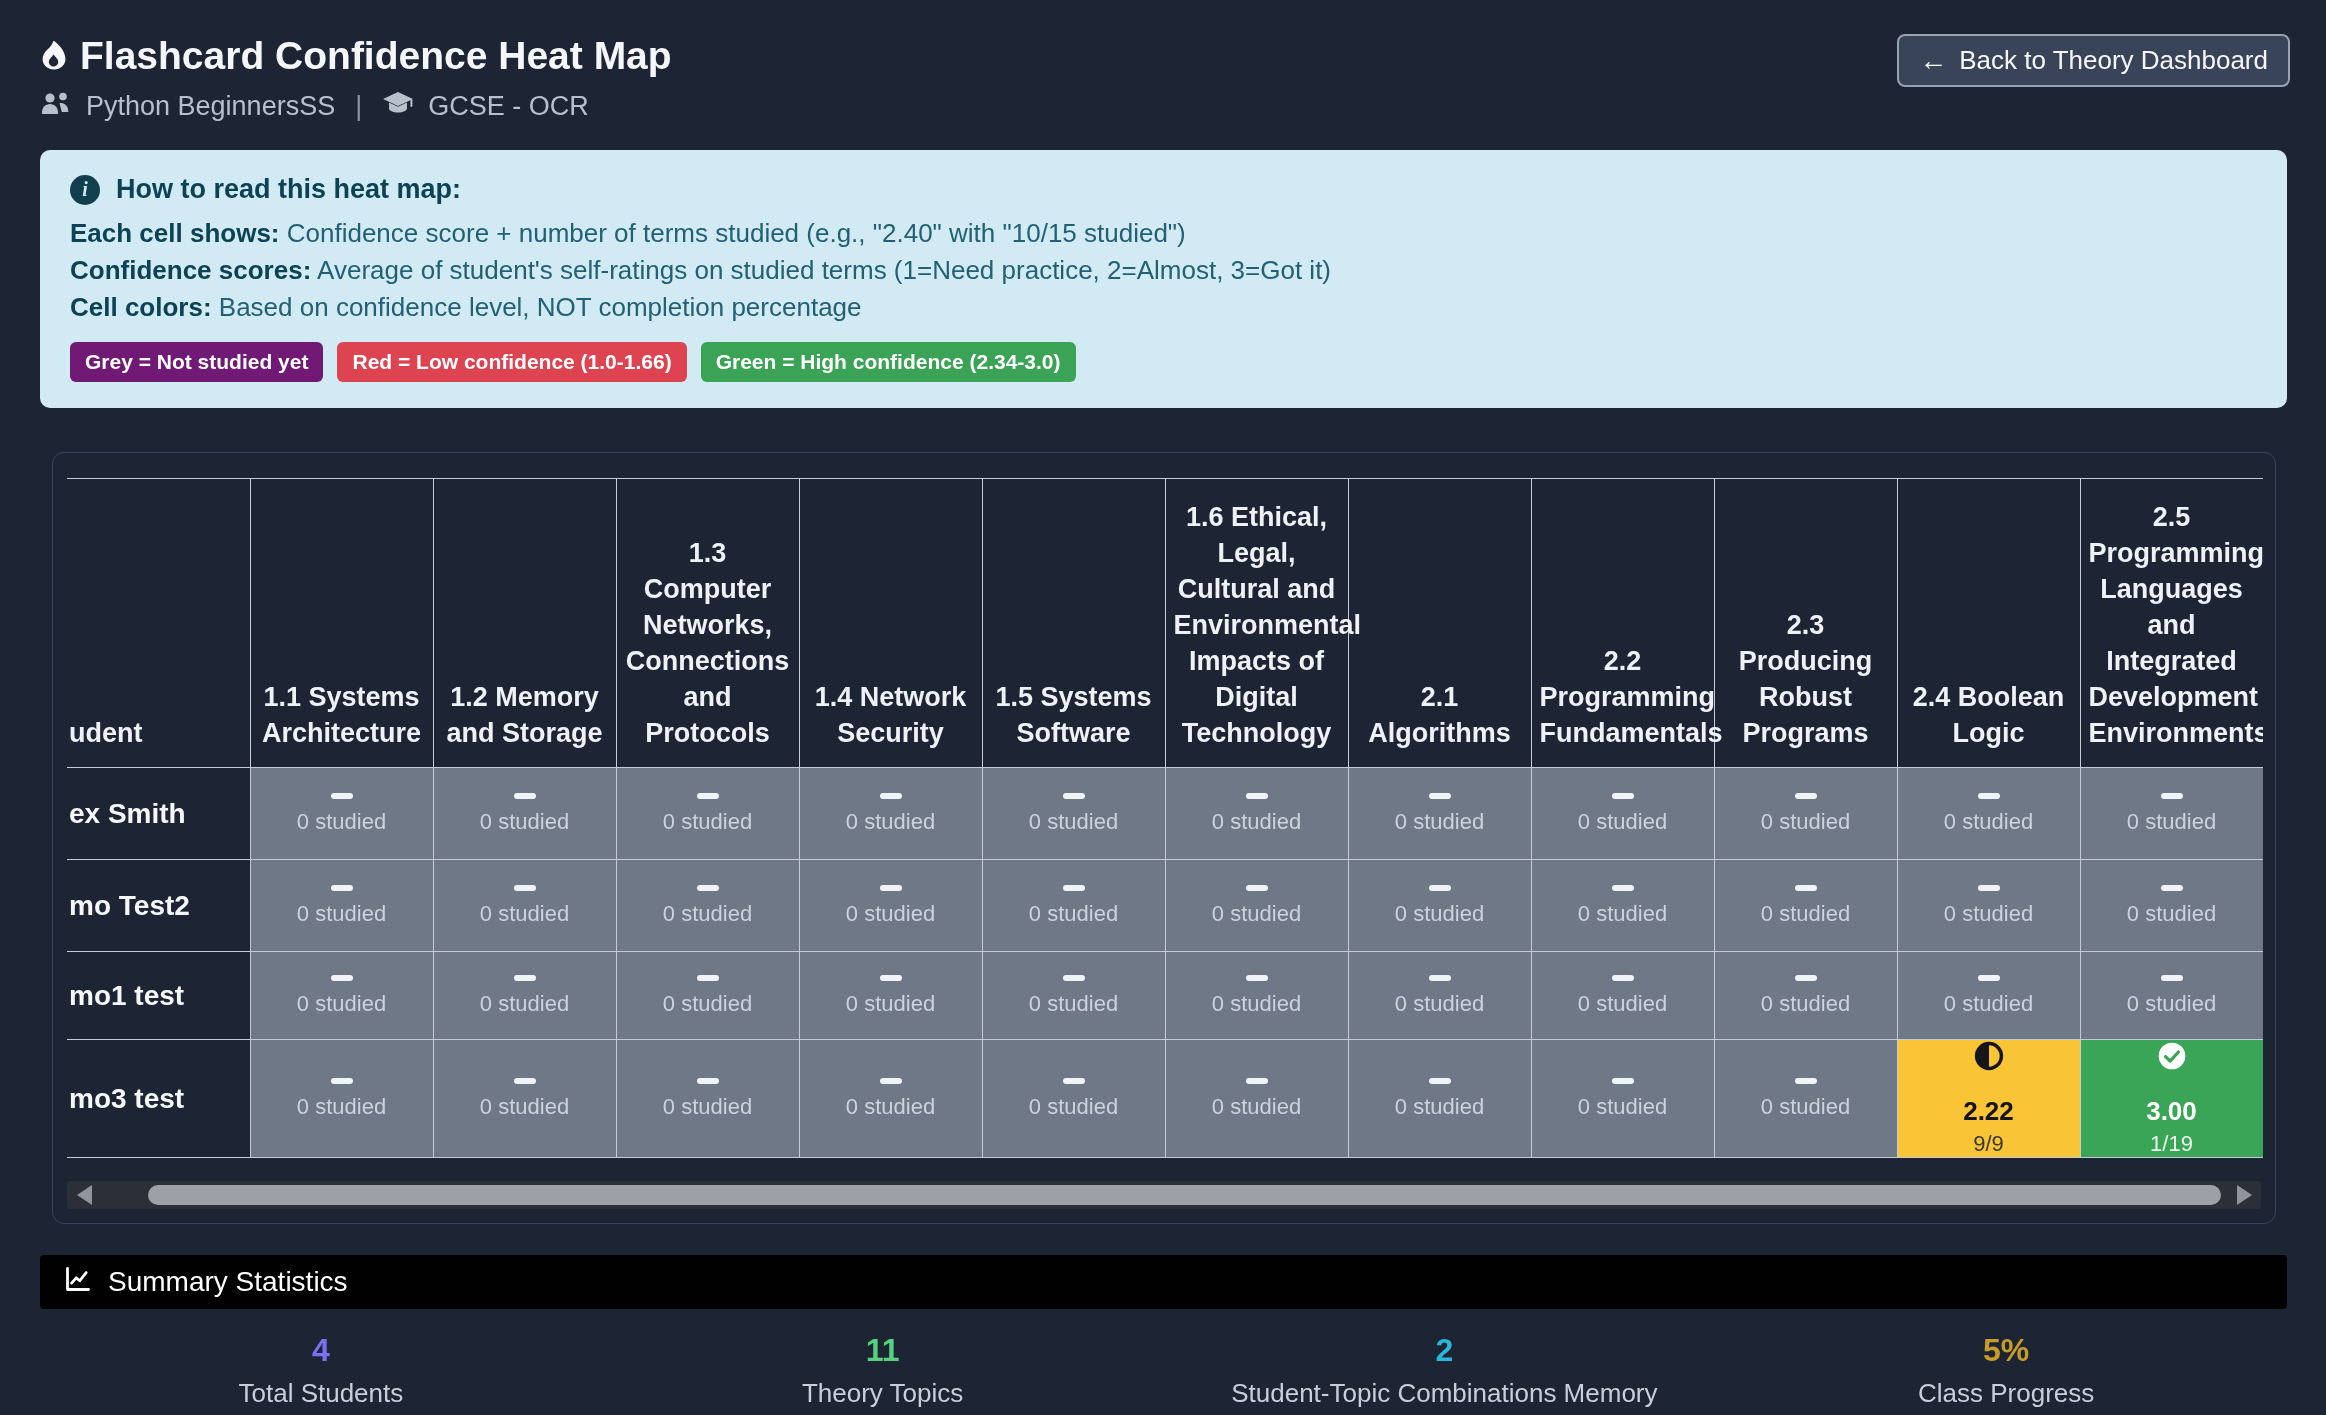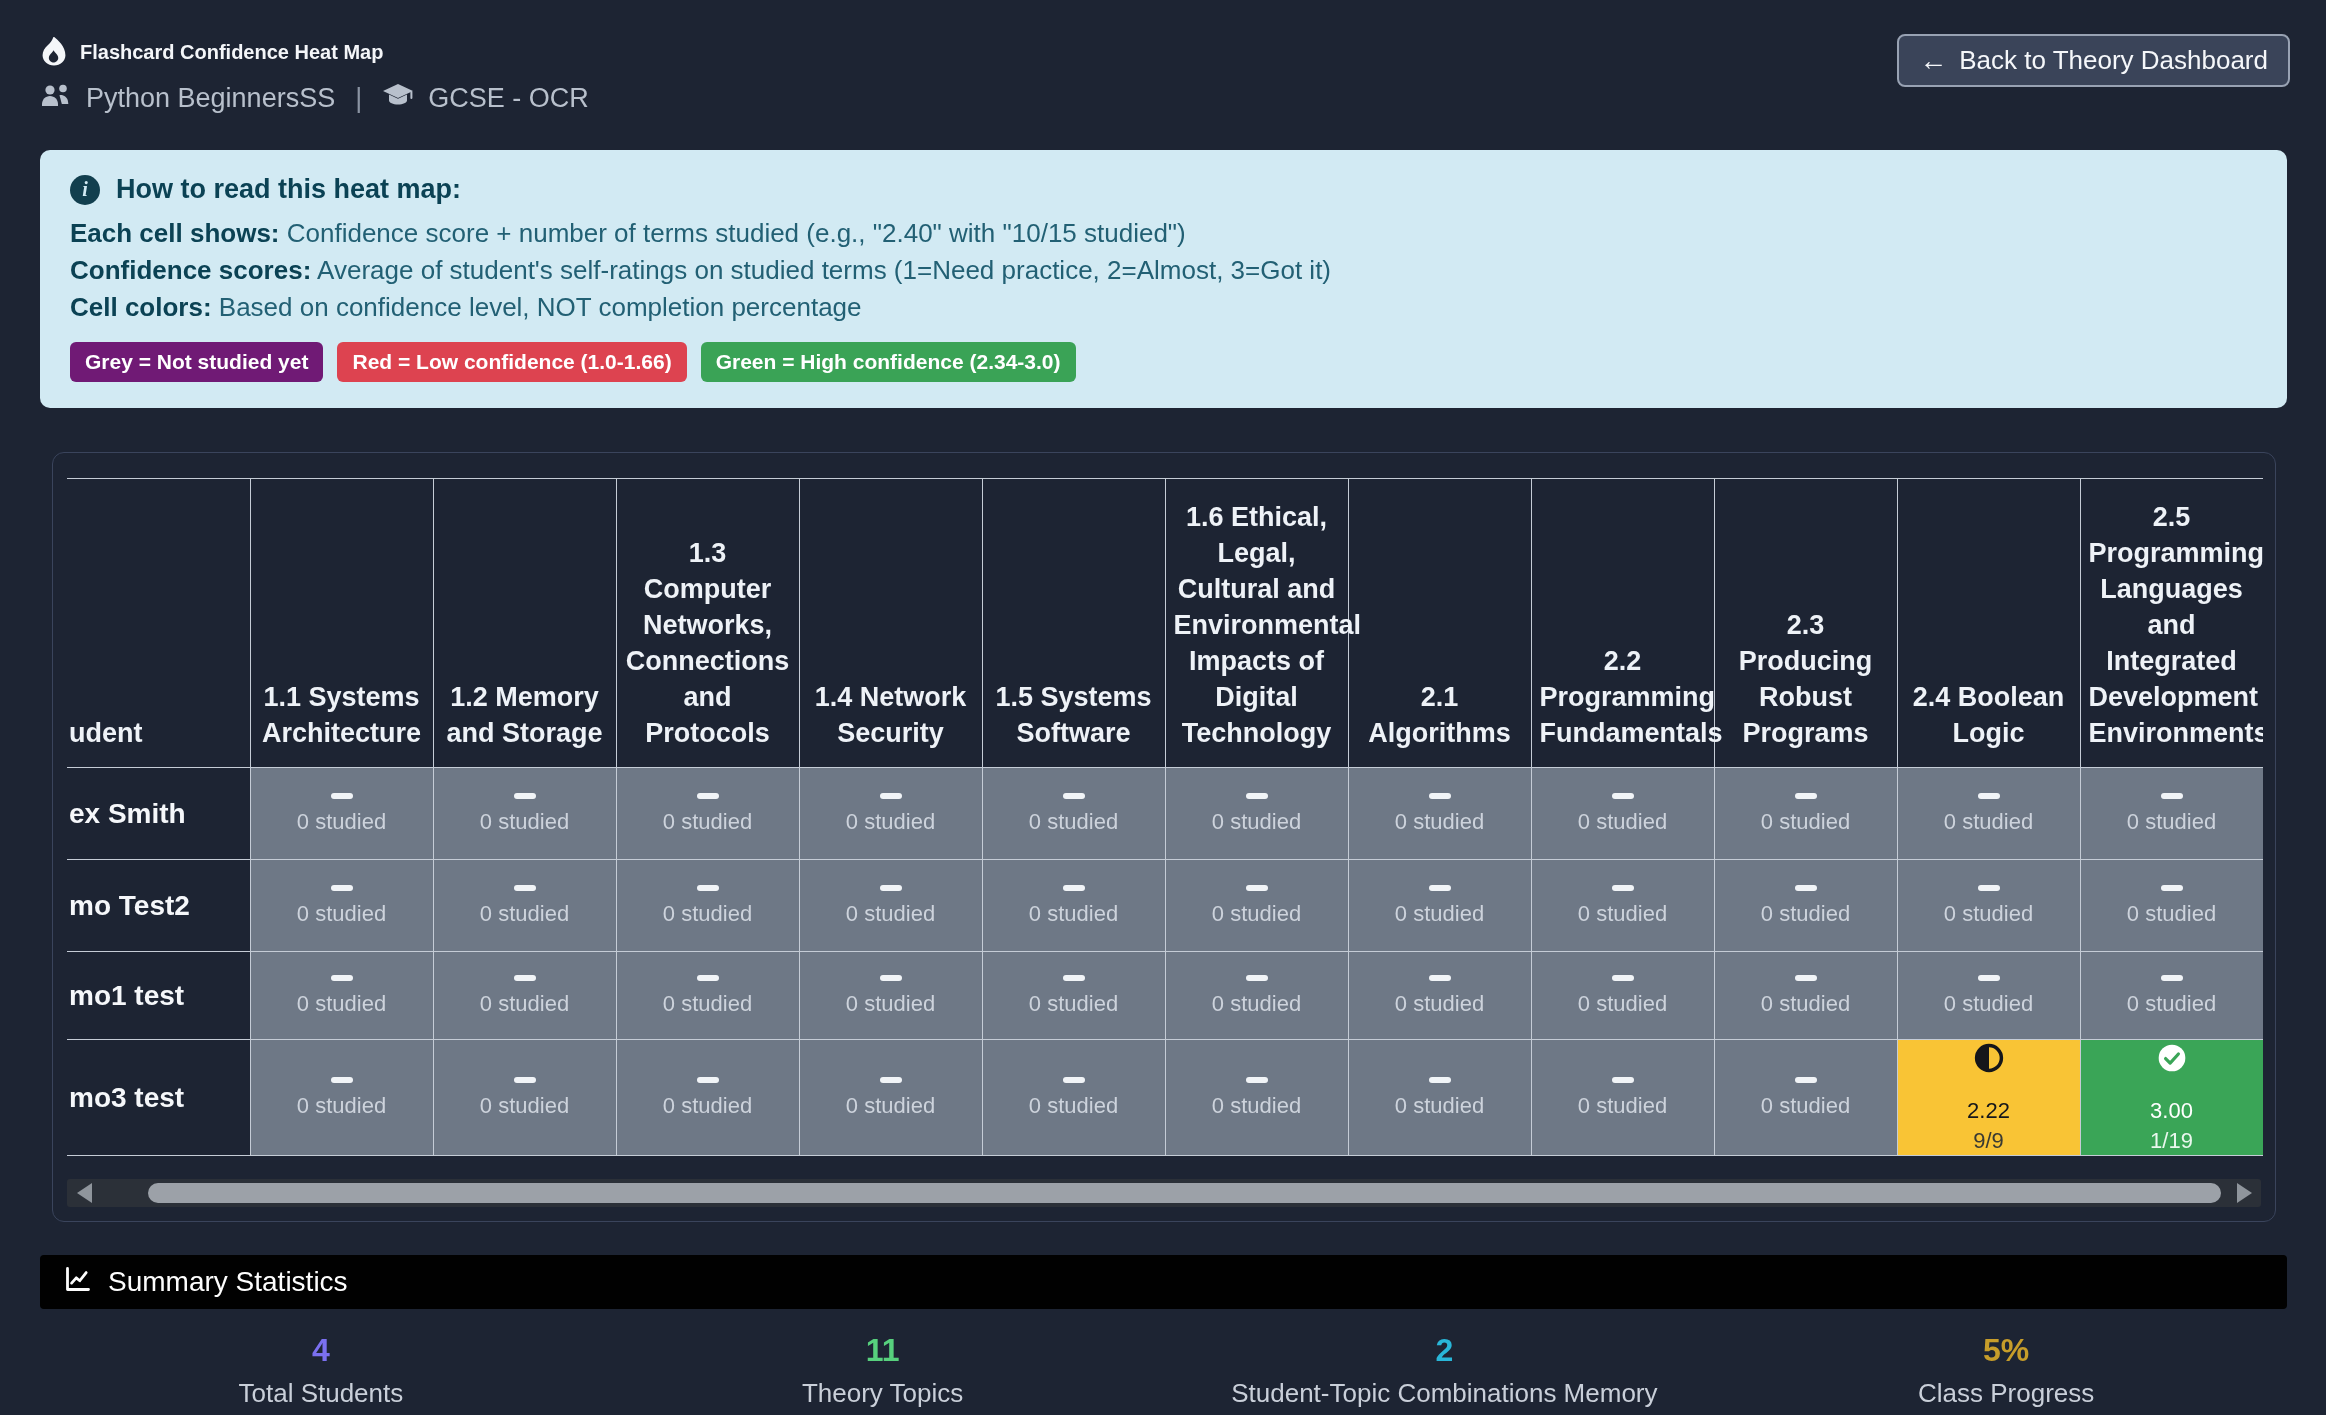--- a/index.html
+++ b/index.html
@@ -5,21 +5,21 @@
   * { margin:0; padding:0; box-sizing:border-box; }
   html,body { background:#141b29; }
   .screen {
     position:relative; width:2326px; height:1415px; overflow:hidden;
     background:#1d2433; font-family:"Liberation Sans", sans-serif;
   }
 
   
   .topbar { position:absolute; left:40px; right:36px; top:34px; display:flex; justify-content:space-between; align-items:flex-start; }
   .title-row { display:flex; align-items:center; gap:12px; }
-  .page-title { color:#f4f6f9; font-size:20px; font-weight:700; }
+  .page-title { color:#f4f6f9; font-size:39px; font-weight:700; }
   .sub-row { display:flex; align-items:center; gap:14px; margin-top:12px; color:#b8c0cc; font-size:27px; }
   .sub-sep { color:#8b94a3; padding:0 6px; }
   .back-btn {
     display:flex; align-items:center; gap:12px; cursor:pointer;
     background:#3a4459; border:2px solid #98a2b3; border-radius:8px;
     color:#f5f7fa; font-size:26px; padding:9px 20px; font-family:inherit;
   }
   .back-arrow { font-size:28px; line-height:1; }
 
   
@@ -54,21 +54,21 @@
   tr.r-norm { height:92px; }
   tr.r-3 { height:88px; }
   tr.r-tall { height:116px; }
   td.cell { text-align:center; vertical-align:middle; }
   .dash { width:22px; height:6px; background:#f1f4f7; border-radius:3px; margin:0 auto 10px; }
   .cell-sub { font-size:22px; color:#cdd3dc; }
   td.c-med .score { color:#15161a; }
   td.c-med .frac { color:#3a3a33; }
   td.c-high .score { color:#ffffff; }
   td.c-high .frac { color:#eaf7ee; }
-  .score { font-size:22px; font-weight:400; margin-top:20px; }
+  .score { font-size:26px; font-weight:700; margin-top:20px; }
   .frac { font-size:22px; margin-top:4px; }
   .cell-icon { display:inline-block; height:32px; }
 
   
   .hscroll { margin-top:23px; height:28px; background:#2b3038; border-radius:3px; display:flex; align-items:center; position:relative; }
   .scroll-btn { width:34px; height:28px; display:flex; align-items:center; justify-content:center; cursor:pointer; flex:0 0 auto; }
   .tri-left  { width:0; height:0; border-top:10px solid transparent; border-bottom:10px solid transparent; border-right:15px solid #8f959c; }
   .tri-right { width:0; height:0; border-top:10px solid transparent; border-bottom:10px solid transparent; border-left:15px solid #8f959c; }
   .scroll-track { flex:1 1 auto; position:relative; height:100%; }
   .scroll-thumb { position:absolute; top:4px; height:20px; left:47px; right:6px; background:#9ca1a8; border-radius:10px; cursor:grab; }

